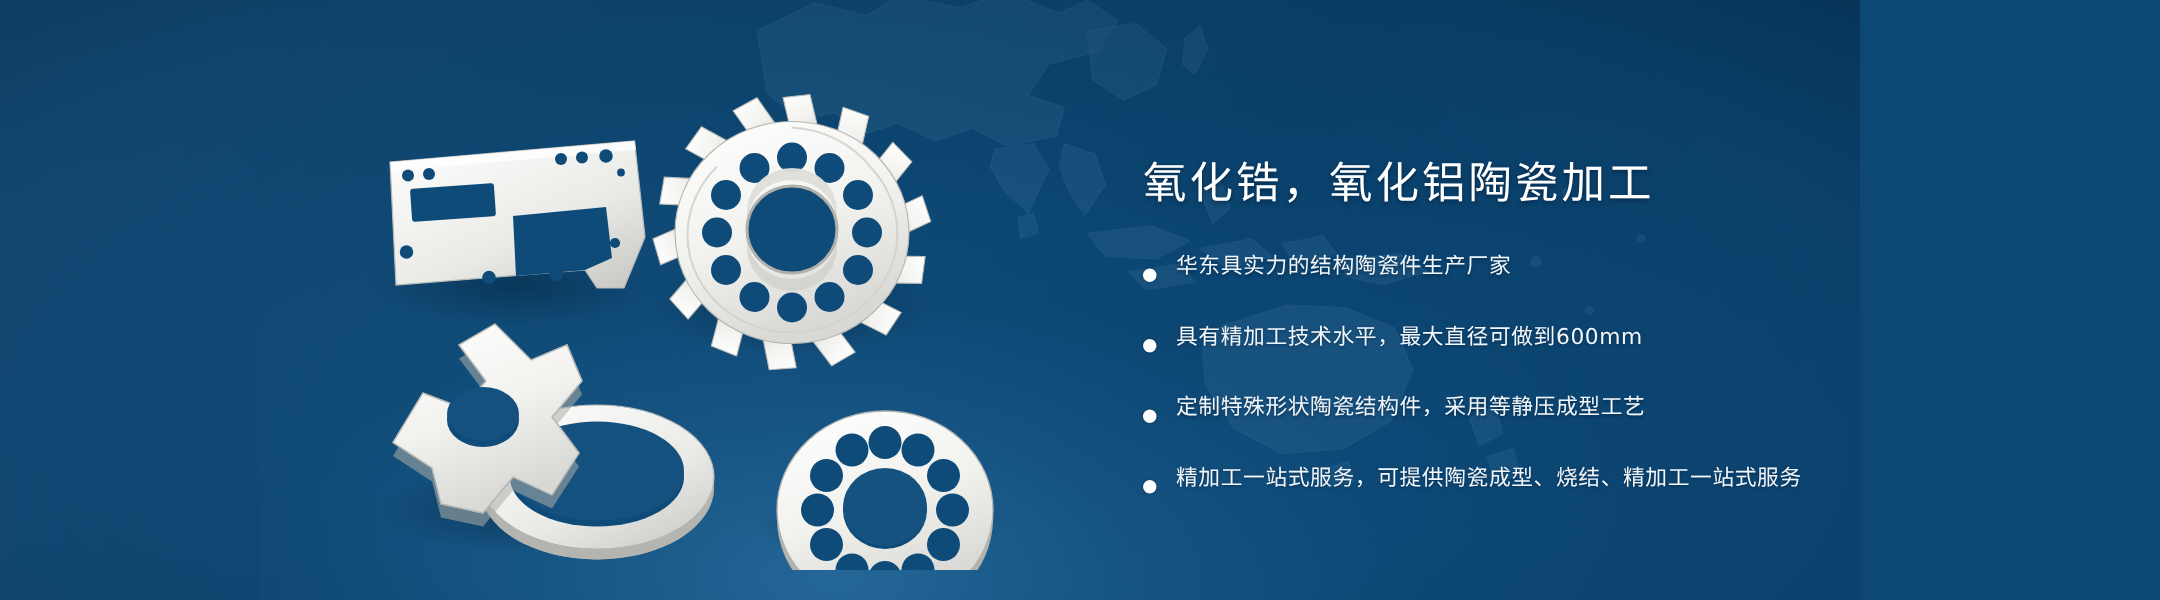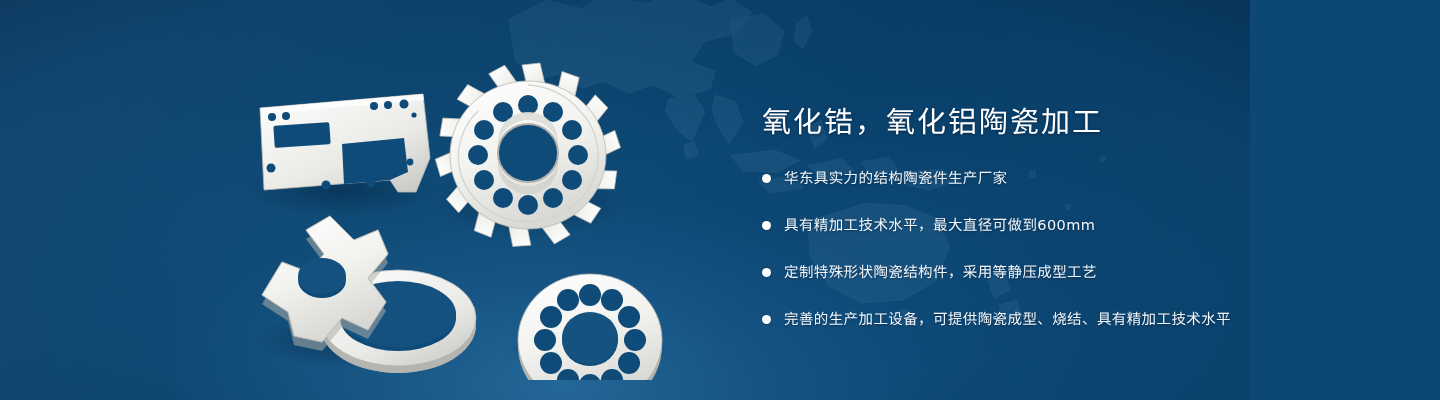--- a/index.html
+++ b/index.html
@@ -11,21 +11,20 @@
   body {
     font-family: "DejaVu Sans", "Liberation Sans", sans-serif;
   }
 
   .banner {
     position: relative;
     width: 1240px;
     height: 400px;
     overflow: hidden;
     background: #3b82f6;
-    padding-left: 10px;
   }
 
   
   .bg-base {
     position: absolute;
     inset: 0;
     background: linear-gradient(118deg, #16507e 0%, #0e4974 30%, #0a4470 62%, #0d4a78 100%);
   }
   .bg-glow {
     position: absolute;
@@ -73,21 +72,21 @@
     letter-spacing: 2px;
     color: #ffffff;
     font-weight: 400;
     margin: 0 0 30px 0;
     text-shadow: 0 1px 3px rgba(0,20,45,0.55);
     white-space: nowrap;
   }
   .bullets { list-style: none; margin: 0; padding: 0; }
   .bullet {
     display: flex;
-    align-items: center;
+    align-items: flex-end;
     margin-bottom: 7px;
     margin-top: 28px;
   }
   .dot {
     flex: 0 0 auto;
     width: 9px;
     height: 9px;
     border-radius: 50%;
     background: #ffffff;
     margin-right: 13px;
@@ -348,18 +347,18 @@
       <li class="bullet">
         <span class="dot"></span>
         <span class="bullet-text">具有精加工技术水平，最大直径可做到600mm</span>
       </li>
       <li class="bullet">
         <span class="dot"></span>
         <span class="bullet-text">定制特殊形状陶瓷结构件，采用等静压成型工艺</span>
       </li>
       <li class="bullet">
         <span class="dot"></span>
-        <span class="bullet-text">完善的生产加工设备，可提供陶瓷成型、烧结、具有精加工技术水平</span>
+        <span class="bullet-text">精加工一站式服务，可提供陶瓷成型、烧结、精加工一站式服务</span>
       </li>
     </ul>
 
   </div>
 </div>
 
 </body></html>

